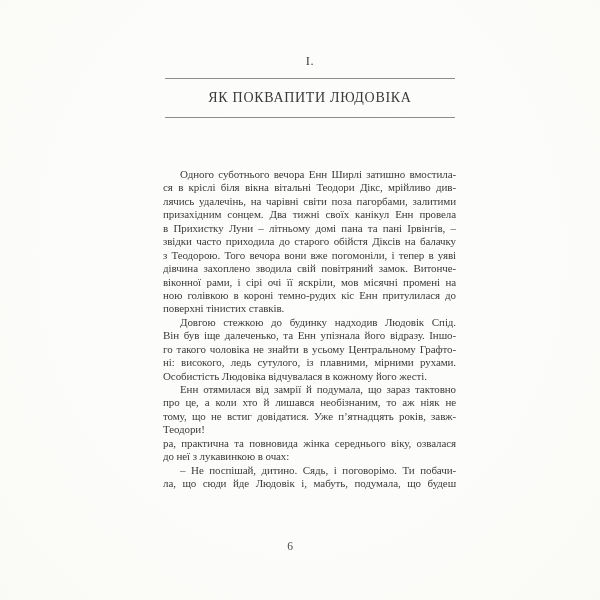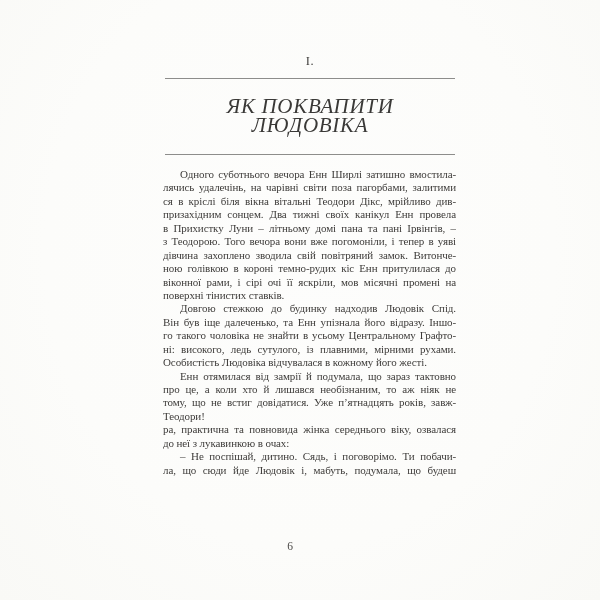--- a/index.html
+++ b/index.html
@@ -27,29 +27,28 @@
   }
   .title-block {
     position: absolute;
     top: 78px;
     left: 165px;
     width: 290px;
     border-top: 1px solid #8d8d8b;
     border-bottom: 1px solid #8d8d8b;
   }
   .chapter-title {
-    margin: 16px;
+    margin: 7px;
     padding: 2px 0 3px 0;
     text-align: center;
-    font-size: 21px;
+    font-size: 14px;
     line-height: 19px;
     font-weight: 400;
     letter-spacing: 0.7px;
     color: #3a3937;
-    font-style: italic;
   }
   .text-block {
     position: absolute;
     left: 163px;
     top: 168px;
     width: 293px;
     font-size: 11px;
     line-height: 13.45px;
     letter-spacing: -0.1px;
     color: #3e3c3a;
@@ -84,28 +83,29 @@
 
   <div class="chapter-number">I.</div>
 
   <div class="title-block">
     <h1 class="chapter-title">ЯК ПОКВАПИТИ ЛЮДОВІКА</h1>
   </div>
 
   <div class="text-block">
       <div>
         <div class="line indent">Одного суботнього вечора Енн Ширлі затишно вмостила-</div>
+        <div class="line">ся в кріслі біля вікна вітальні Теодори Дікс, мрійливо див-</div>
         <div class="line">лячись удалечінь, на чарівні світи поза пагорбами, залитими</div>
-        <div class="line">ся в кріслі біля вікна вітальні Теодори Дікс, мрійливо див-</div>
         <div class="line">призахідним сонцем. Два тижні своїх канікул Енн провела</div>
         <div class="line">в Прихистку Луни – літньому домі пана та пані Ірвінгів, –</div>
+        <div class="line">звідки часто приходила до старого обійстя Діксів на балачку</div>
         <div class="line">з Теодорою. Того вечора вони вже погомоніли, і тепер в уяві</div>
         <div class="line">дівчина захоплено зводила свій повітряний замок. Витонче-</div>
+        <div class="line">віконної рами, і сірі очі її яскріли, мов місячні промені на</div>
         <div class="line">ною голівкою в короні темно-рудих кіс Енн притулилася до</div>
-        <div class="line">віконної рами, і сірі очі її яскріли, мов місячні промені на</div>
         <div class="line para-end">поверхні тінистих ставків.</div>
       </div>
       <div>
         <div class="line indent">Довгою стежкою до будинку надходив Людовік Спід.</div>
         <div class="line">Він був іще далеченько, та Енн упізнала його відразу. Іншо-</div>
         <div class="line">го такого чоловіка не знайти в усьому Центральному Графто-</div>
         <div class="line">ні: високого, ледь сутулого, із плавними, мірними рухами.</div>
         <div class="line para-end">Особистість Людовіка відчувалася в кожному його жесті.</div>
       </div>
       <div>

